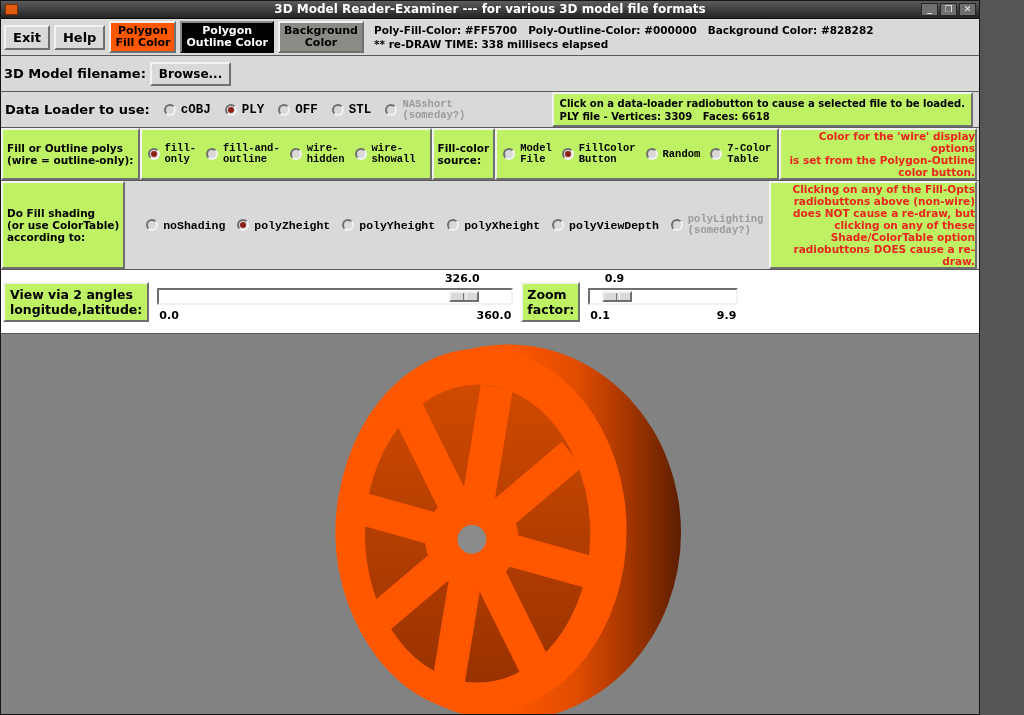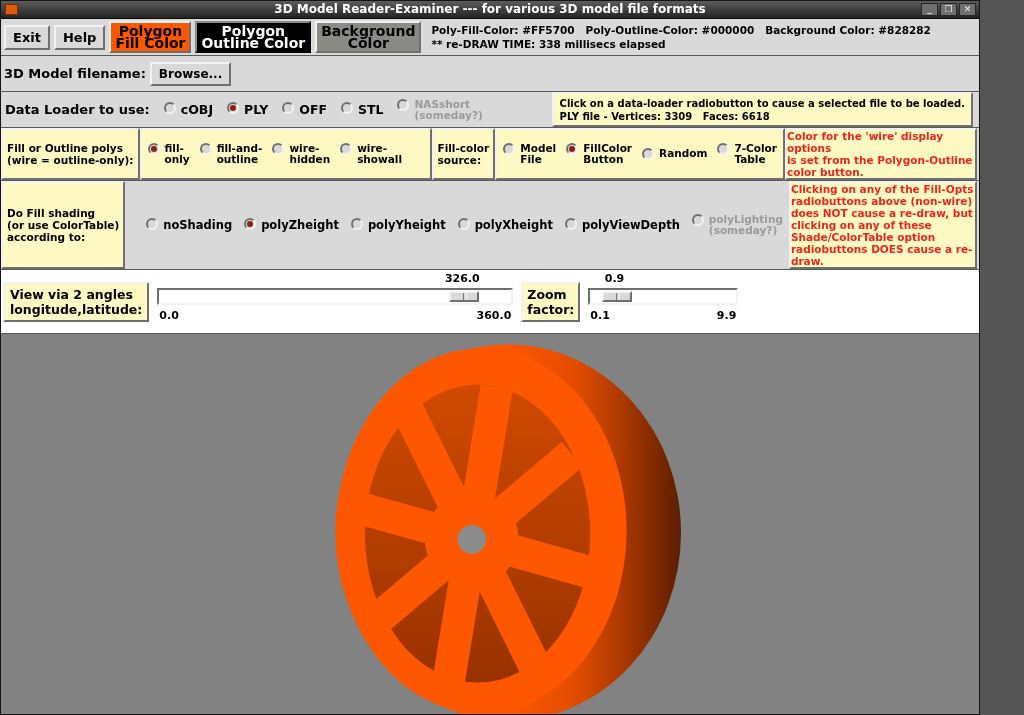--- a/index.html
+++ b/index.html
@@ -2,26 +2,26 @@
 <html><head>
 <meta charset="utf-8">
 <style>
   * { box-sizing: border-box; margin: 0; padding: 0; }
   html,body { background:#555; }
   body { font-family:"DejaVu Sans","Liberation Sans",sans-serif; }
   #window { width:980px; height:715px; background:#d9d9d9; border:1px solid #151515;
             display:flex; flex-direction:column; overflow:hidden; }
 
   
-  .raised { border:2px solid; border-color:#f2f2f2 #6f6f6f #6f6f6f #f2f2f2; background:#fef9c3; }
+  .raised { border:2px solid; border-color:#f2f2f2 #6f6f6f #6f6f6f #f2f2f2; background:#bef264; }
   .sunken { border:2px solid; border-color:#6f6f6f #f2f2f2 #f2f2f2 #6f6f6f; background:#ffffff; }
   .tkbtn  { border:2px solid; border-color:#f2f2f2 #6f6f6f #6f6f6f #f2f2f2; background:#d9d9d9;
             font-weight:bold; font-size:13px; padding:3px 7px; cursor:pointer; color:#000;
             font-family:inherit; }
-  .tkbtn-2line { font-size:14px; line-height:12px; text-align:center; padding:2px 4px; }
+  .tkbtn-2line { font-size:11px; line-height:12px; text-align:center; padding:2px 4px; }
 
   
   .titlebar { flex:0 0 18px; background:linear-gradient(#5c5c5c,#232323); display:flex;
               align-items:center; position:relative; border-bottom:1px solid #0c0c0c; }
   .titlebar-icon { width:13px; height:11px; margin-left:4px; background:#e05a10;
                    border:1px solid #7a2d00; }
   .titlebar-title { position:absolute; left:0; right:0; text-align:center; color:#fff;
                     font-weight:bold; font-size:12px; line-height:17px; pointer-events:none; }
   .winbtns { margin-left:auto; display:flex; gap:2px; margin-right:3px; z-index:2; }
   .winbtn { width:17px; height:13px; background:#6f6f6f; border:1px solid #262626; color:#eee;
@@ -41,40 +41,40 @@
   .color-info { margin-left:6px; line-height:14px; }
 
   
   .row-filename { flex:0 0 36px; gap:4px; padding:0 3px; }
   .entry { flex:1; height:25px; font-family:"DejaVu Sans Mono","Liberation Mono",monospace;
            font-weight:bold; font-size:12.5px; padding:2px 3px; white-space:nowrap; overflow:hidden;
            color:#000; outline:none; }
 
   
   .row-loader { flex:0 0 36px; gap:14px; padding:0 4px; }
-  .radio-item { display:flex; gap:5px; cursor:pointer; white-space:nowrap; }
+  .radio-item { display:flex; align-items:center; gap:5px; cursor:pointer; white-space:nowrap;font-family:Liberation Mono, monospace; }
   .radio { width:12px; height:12px; flex:0 0 12px; border-radius:50%; background:#d9d9d9;
            border:2px solid; border-color:#6f6f6f #f2f2f2 #f2f2f2 #6f6f6f; position:relative; }
   .radio.sel::after { content:""; position:absolute; left:1px; top:1px; right:1px; bottom:1px;
                       border-radius:50%; background:#8e1f14; }
   .radio-label { font-weight:bold; font-size:12.5px; }
   .two-line { display:flex; flex-direction:column; line-height:11px; font-size:10.5px; font-weight:bold; }
   .disabled-text { color:#9a9a9a; }
   .info-box { margin-left:auto; margin-right:2px; padding:2px 6px; line-height:13px; align-self:stretch;
               display:flex; flex-direction:column; justify-content:center; }
   .info-box .small-bold { font-size:10px; }
 
   
   .row-fill { flex:0 0 44px; align-items:stretch; }
   .row-shading { flex:0 0 46px; align-items:stretch; }
   .group-label { display:flex; flex-direction:column; justify-content:center; padding:1px 4px;
                  line-height:12px; white-space:nowrap; }
   .group-frame { display:flex; align-items:center; gap:10px; padding:0 6px; }
   .note-box { flex:1; margin-right:2px; display:flex; flex-direction:column; justify-content:center;
-              text-align:left; line-height:12px; }
+              text-align:right; line-height:12px; }
   .red-note { color:#e8261f; font-weight:bold; font-size:10.5px; }
 
   
   .row-view { flex:0 0 64px; background:#ffffff; align-items:stretch; gap:8px; padding:0 2px; }
   .view-label { flex:0 0 128px; align-self:center; line-height:15px; padding:3px 5px; }
   .view-label .bold-label { font-size:12.5px; }
   .scale { position:relative; align-self:stretch; }
   .scale-lon { flex:0 0 356px; }
   .scale-lat { flex:0 0 250px; }
   .scale-zoom { flex:0 0 150px; }

